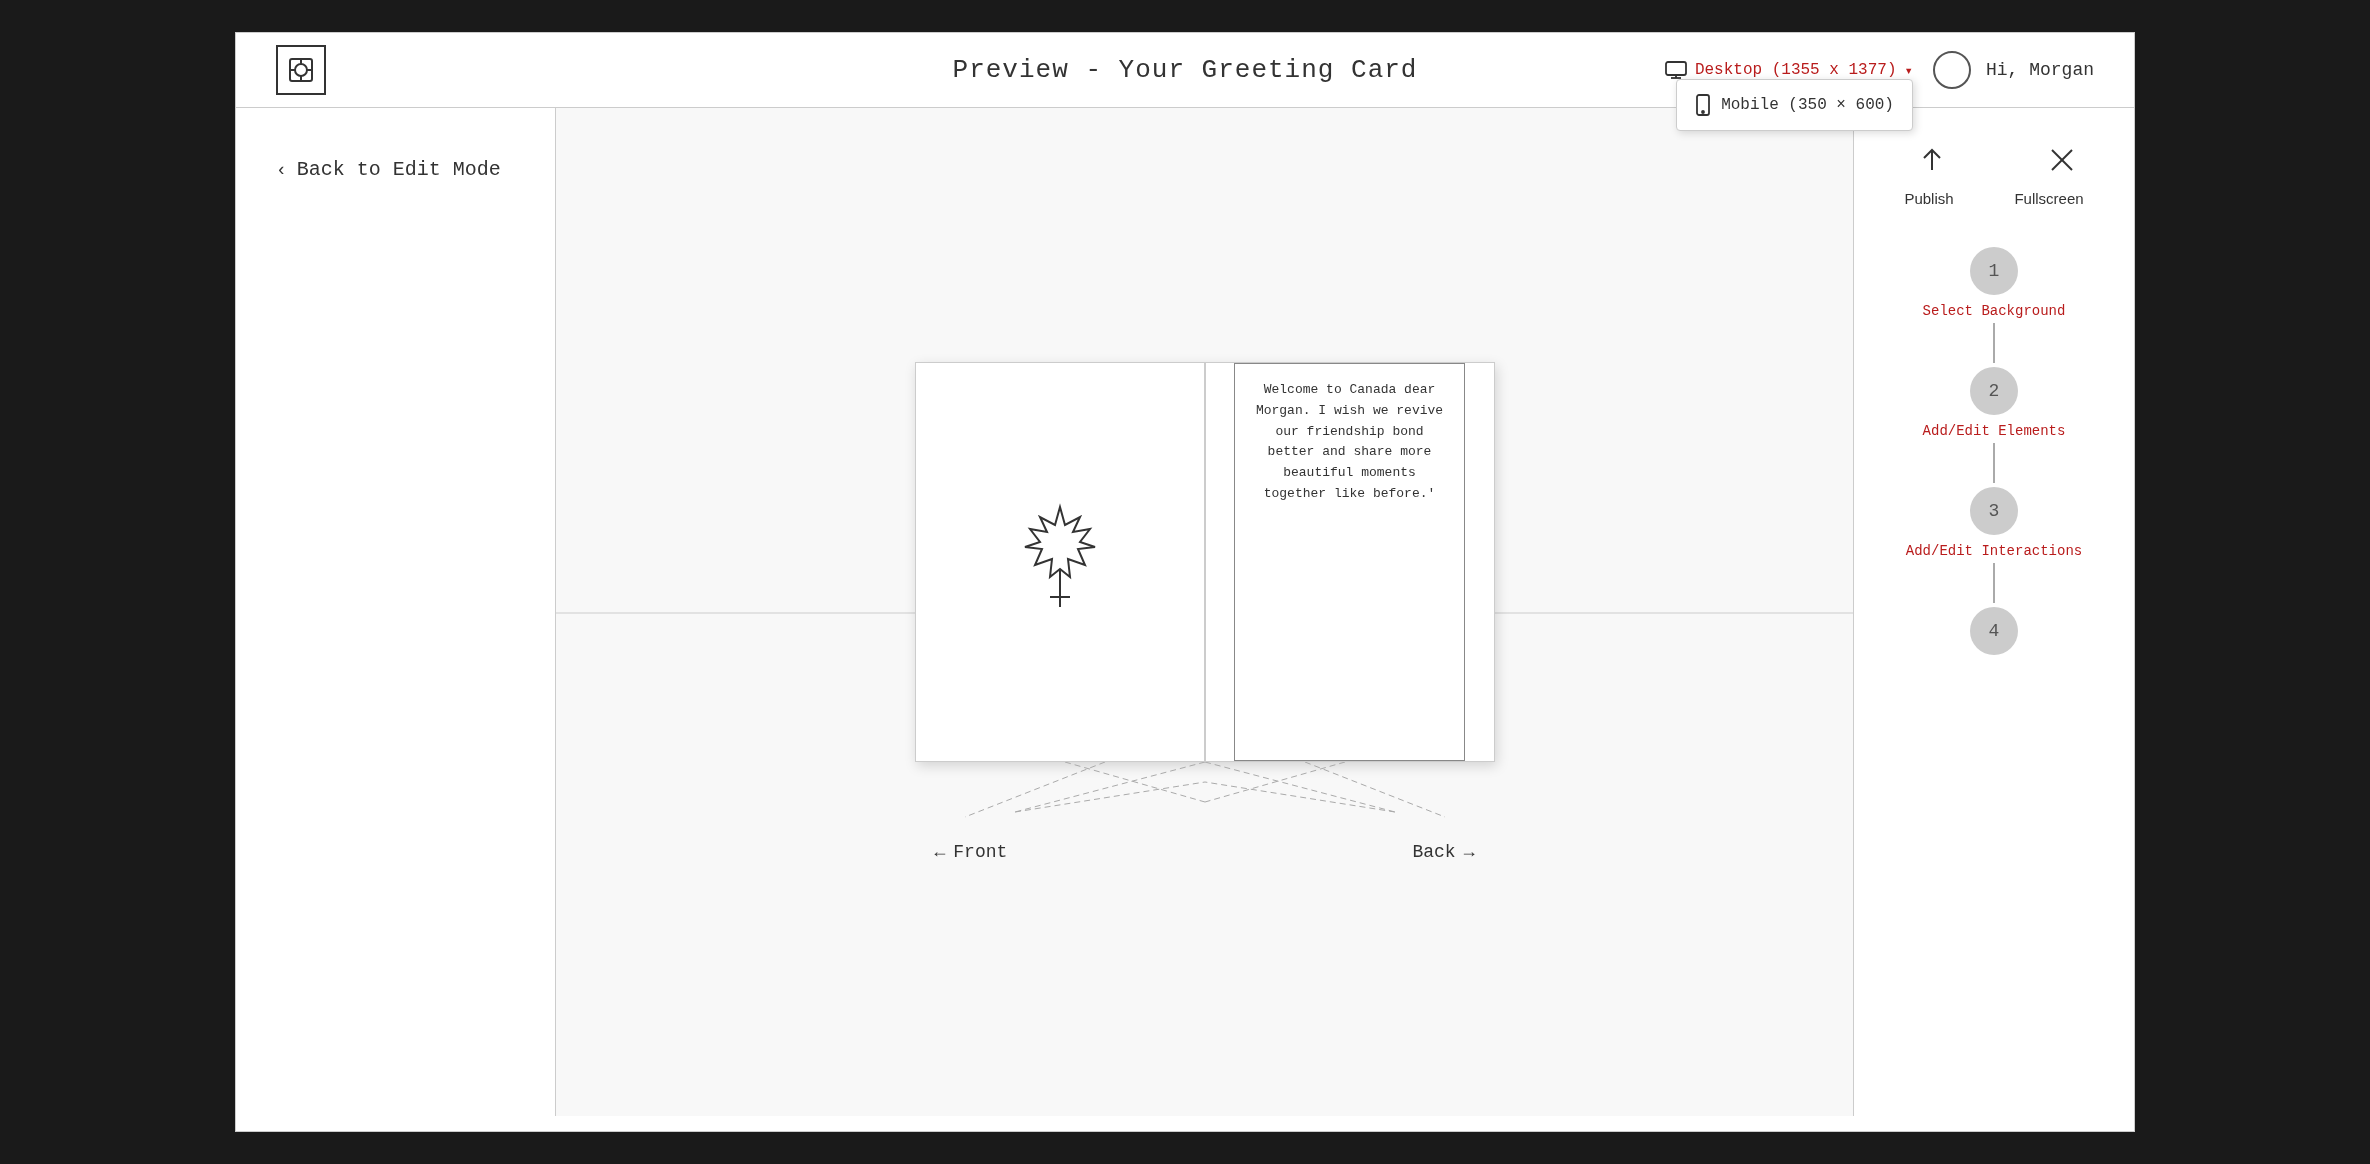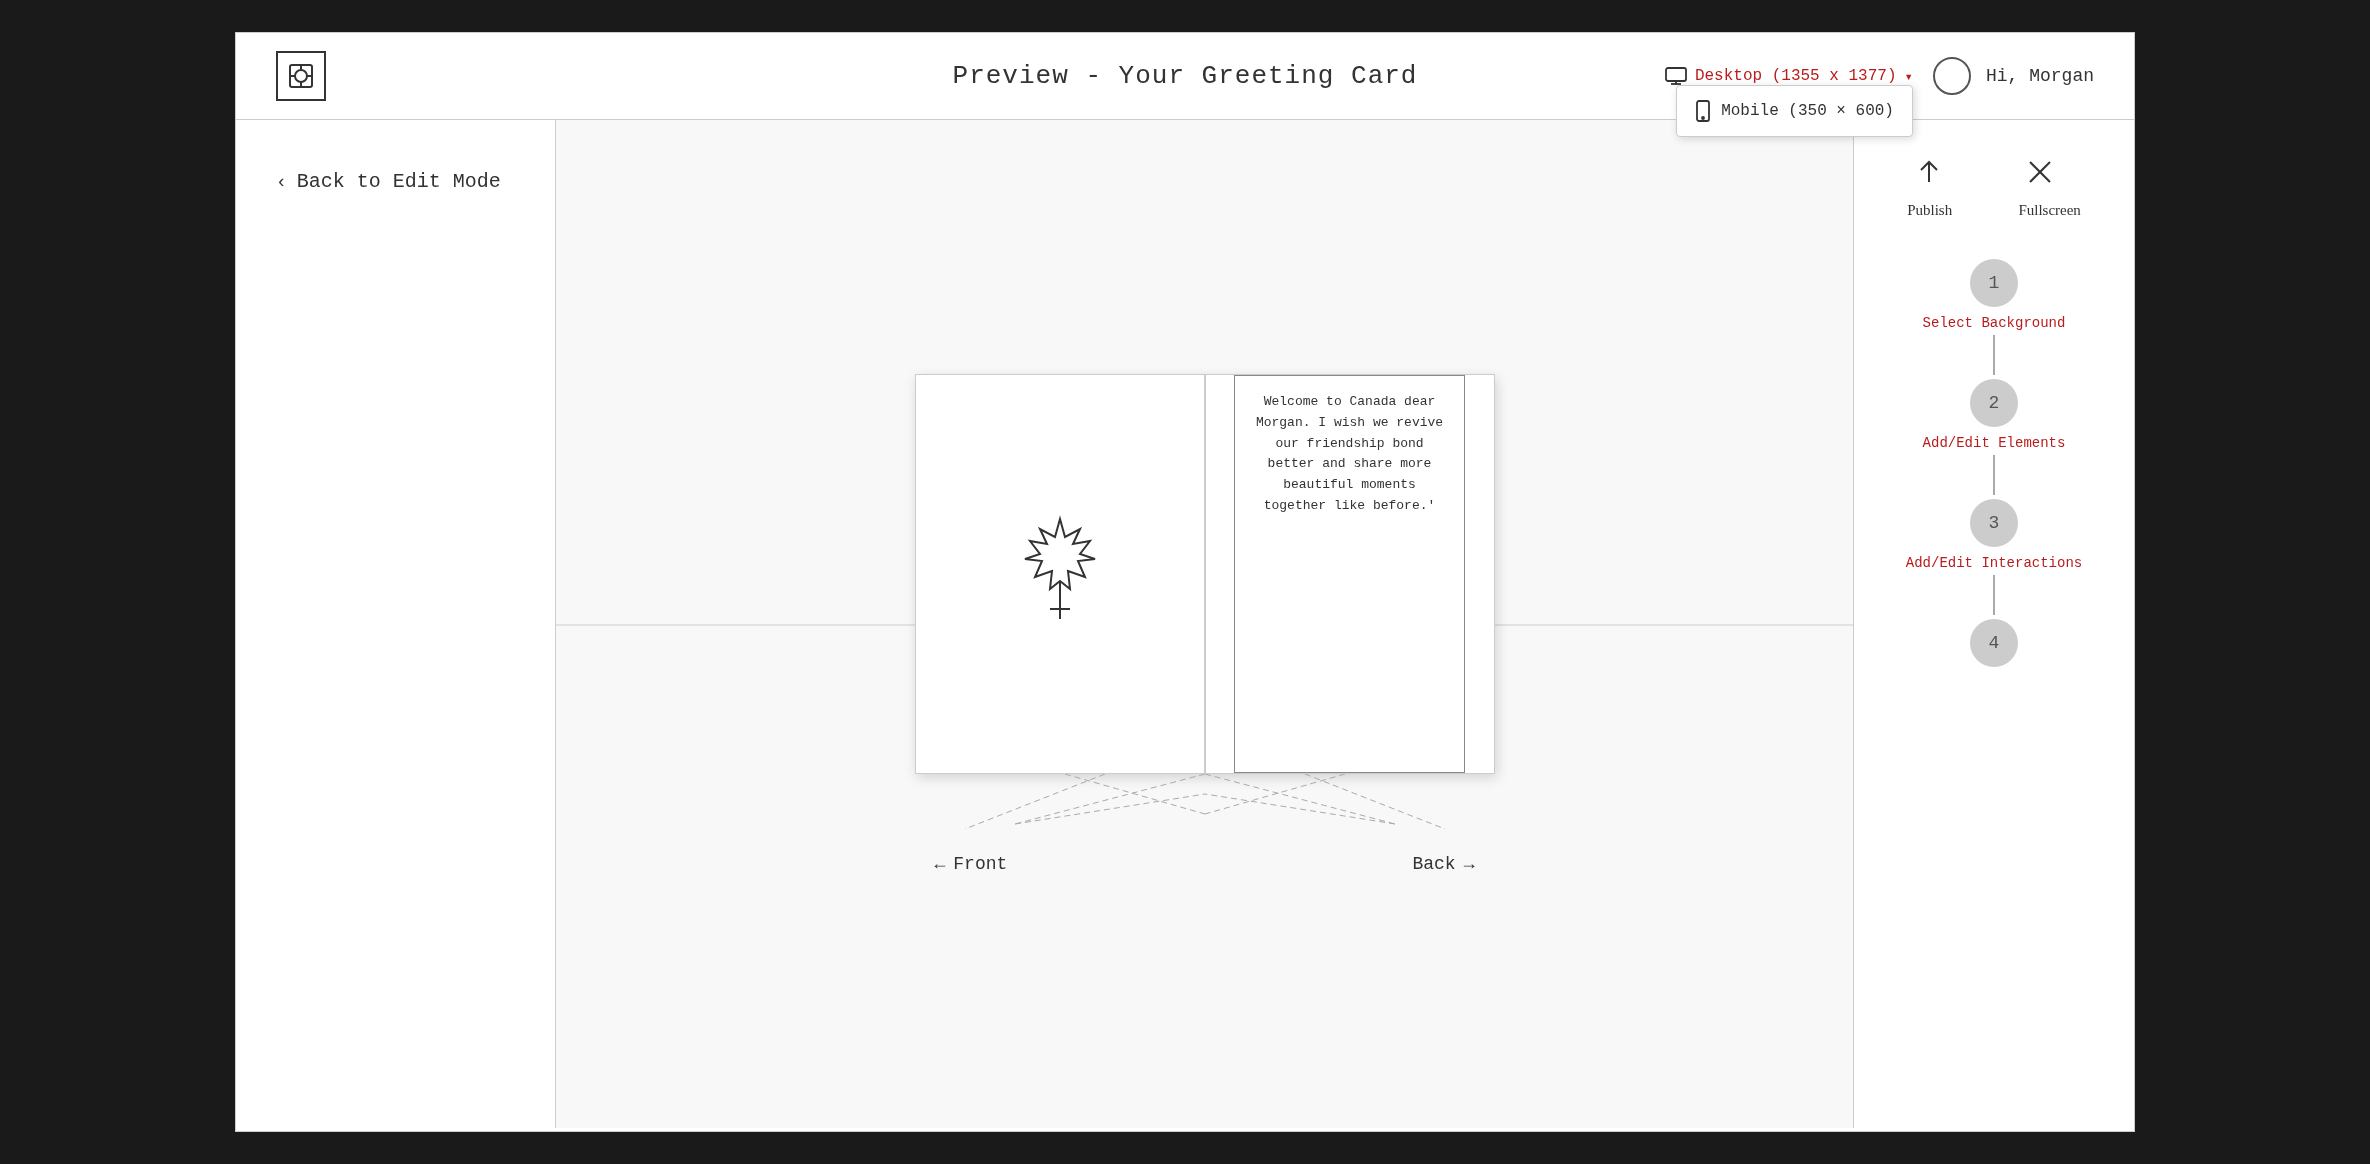--- a/index.html
+++ b/index.html
@@ -18,21 +18,21 @@
       height: 1100px;
       background: #ffffff;
       position: relative;
       border: 1px solid #ccc;
     }
     
     .header {
       display: flex;
       align-items: center;
       justify-content: space-between;
-      padding: 18px 40px;
+      padding: 12px 40px;
       border-bottom: 1.5px solid #ccc;
       position: relative;
     }
     .logo-area {
       display: flex;
       align-items: center;
     }
     .logo-icon {
       width: 50px;
       height: 50px;
@@ -231,26 +231,26 @@
     .action-buttons {
       display: flex;
       justify-content: space-around;
       width: 100%;
       margin-bottom: 40px;
       padding-top: 10px;
     }
     .action-btn {
       display: flex;
       flex-direction: column;
-      align-items: flex-start;
+      align-items: flex-end;
       gap: 8px;
       cursor: pointer;
       background: none;
       border: none;
-      font-family: Liberation Serif, serif;
+      font-family: Liberation Sans, sans-serif;
       font-size: 15px;
       color: #333;
     }
     .action-icon {
       width: 44px;
       height: 44px;
       display: flex;
       align-items: center;
       justify-content: center;
     }

